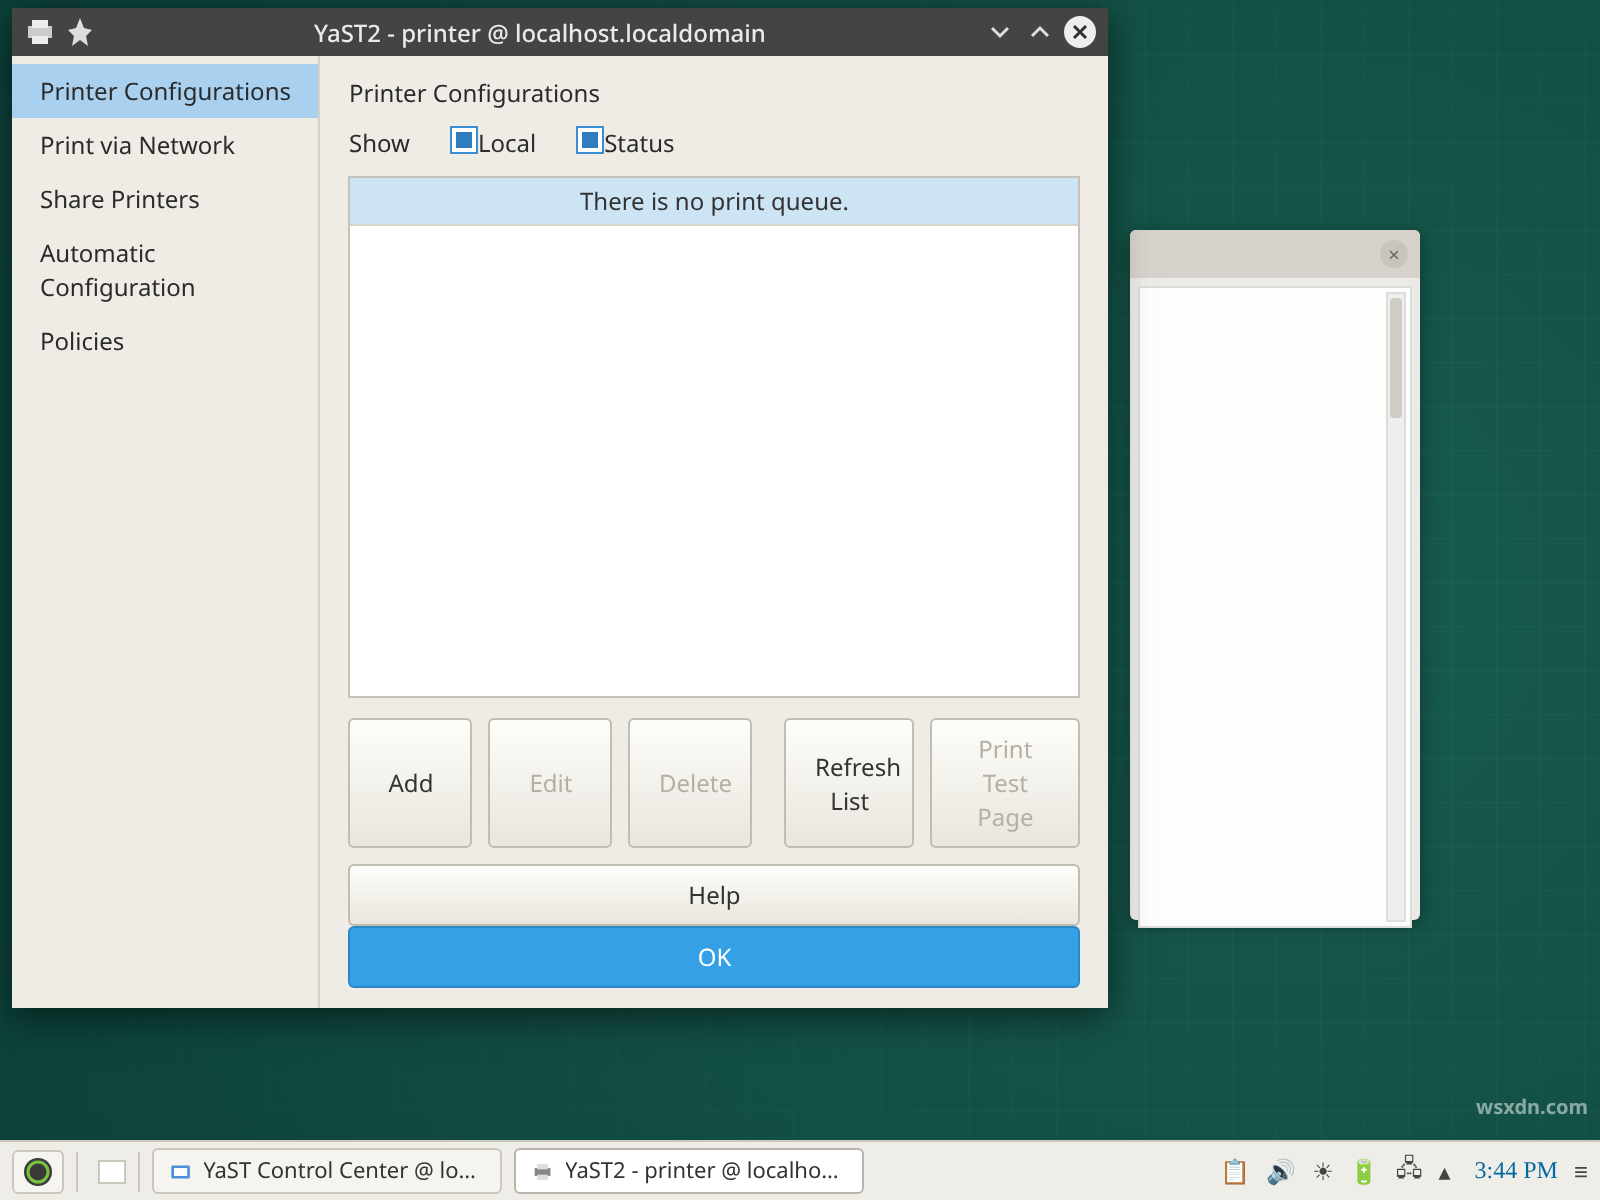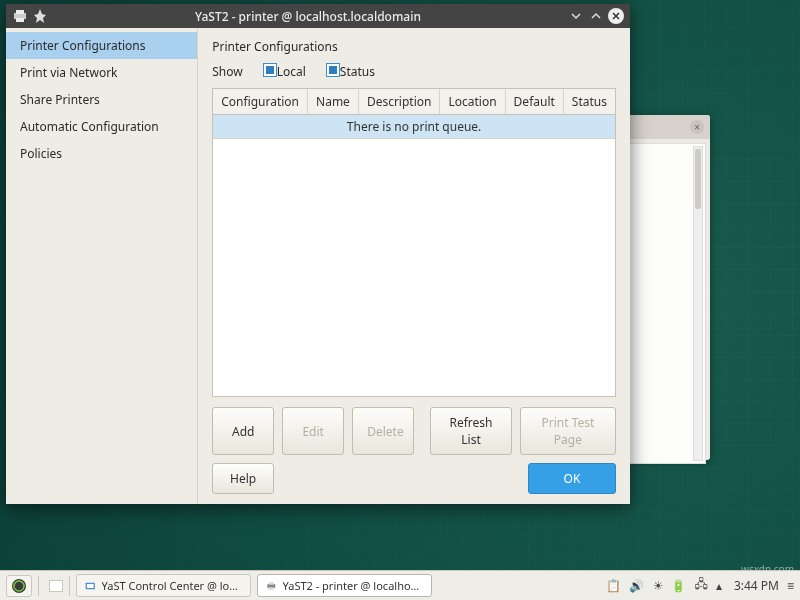--- a/index.html
+++ b/index.html
@@ -14,21 +14,21 @@
 
 
 .backwin { position:absolute; left:565px; top:115px; width:145px; height:345px; background:#eceae6; border-radius:3px; box-shadow:0 2px 10px rgba(0,0,0,0.4); }
 .backtitle { height:24px; background:#d7d3cc; border-radius:3px 3px 0 0; display:flex; justify-content:flex-end; align-items:center; padding:0 6px; gap:4px;}
 .backclose { width:14px; height:14px; border-radius:50%; background:#c8c4bd; color:#666; font-size:10px; text-align:center; line-height:14px; cursor:pointer;}
 .backbody { position:relative; height:calc(100% - 24px); background:#fdfdfb; margin:4px; border:1px solid #ddd;}
 .backscroll { position:absolute; right:2px; top:2px; bottom:2px; width:10px; background:#eee; border:1px solid #ddd;}
 .backthumb { position:absolute; top:2px; left:1px; right:1px; height:60px; background:#cfccc4; border-radius:2px;}
 
 
-.win { position:absolute; left:6px; top:4px; width:624px; height:500px; background:#efece6; box-shadow:0 4px 18px rgba(0,0,0,0.55); display:flex; flex-direction:column; }
+.win { position:absolute; left:6px; top:4px; width:548px; height:500px; background:#efece6; box-shadow:0 4px 18px rgba(0,0,0,0.55); display:flex; flex-direction:column; }
 .titlebar { height:24px; background:#444; color:#eee; display:flex; align-items:center; padding:0 6px; font-size:12px; }
 .titlebar .ti { width:16px; height:16px; margin-right:4px; display:flex; align-items:center; justify-content:center;}
 .titlebar .ttxt { flex:1; text-align:center; font-weight:500; color:#eaeaea; }
 .titlebar .wbtn { width:16px; height:16px; margin-left:4px; border-radius:50%; display:flex; align-items:center; justify-content:center; cursor:pointer; color:#ddd;}
 .titlebar .wbtn.close { background:#eee; color:#333; }
 .titlebar .wbtn svg { width:10px; height:10px; }
 
 .content { flex:1; display:flex; background:#efece6; }
 .sidebar { width:194px; border-right:1px solid #d6d2c9; padding:4px 0; }
 .navitem { padding:5px 14px; color:#2b2b2b; cursor:pointer; }
@@ -43,36 +43,36 @@
 .thead { display:flex; border-bottom:1px solid #c7c2b7; background:#f3f1eb; }
 .th { padding:4px 8px; color:#333; border-right:1px solid #d8d4ca; white-space:nowrap; }
 .th:last-child { border-right:none; }
 .th.c1{flex:0 0 92px}.th.c2{flex:0 0 46px}.th.c3{flex:1}.th.c4{flex:0 0 60px}.th.c5{flex:0 0 54px}.th.c6{flex:0 0 50px}
 .emptyrow { background:#cde4f4; text-align:center; padding:3px 0; color:#333; border-bottom:1px solid #d8d4ca;}
 .btnrow { display:flex; gap:8px; margin-top:10px;border-radius:17px; }
 .btnrow .spacer { flex:1; }
 .btn { min-width:62px; padding:6px 14px; border:1px solid #c2bdb1; background:linear-gradient(#fdfdfa,#e9e6dd); color:#333; border-radius:3px; cursor:pointer; }
 .btn:disabled { color:#b5b0a4; cursor:default; }
 .btn.primary { background:#36a0e6; border-color:#2c88c5; color:#fff; min-width:88px; }
-.row2 { display:flex; margin-top:8px; }
+.row2 { display:flex; margin-top:8px;flex-direction:column; }
 .row2 .spacer { flex:1; }
 
 
 .taskbar { position:absolute; left:0; right:0; bottom:0; height:30px; background:#efede7; border-top:1px solid #cbc7bd; display:flex; align-items:center; padding:0 6px; gap:6px; }
 .launcher { width:26px; height:22px; border:1px solid #cbc7bd; border-radius:3px; display:flex; align-items:center; justify-content:center; background:#f6f4ee; cursor:pointer;}
 .launcher svg{width:16px;height:16px;}
 .sep { width:1px; height:20px; background:#cbc7bd; }
 .task { display:flex; align-items:center; gap:6px; padding:3px 8px; border:1px solid #cbc7bd; border-radius:3px; background:#f6f4ee; max-width:175px; cursor:pointer;}
 .task.active { background:#fff; border-color:#b9b5aa; }
 .taskicon { width:14px; height:14px; }
 .tasktxt { white-space:nowrap; overflow:hidden; text-overflow:ellipsis; font-size:11px; color:#333;}
 .tray { margin-left:auto; display:flex; align-items:center; gap:8px; color:#444;}
 .tray span[data-name$="-icon"] { cursor:pointer; }
-.clock { font-size:12px; color:#404040; margin-left:4px;}
-.watermark { position:absolute; right:6px; bottom:24px; font-size:10px; color:rgba(255,255,255,0.5);}
+.clock { font-size:12px; color:#0369a1; margin-left:4px;font-family:Liberation Serif, serif;}
+.watermark { position:absolute; right:6px; bottom:40px; font-size:10px; color:rgba(255,255,255,0.5);font-weight:bold;}
 .pager { display:flex; gap:2px; margin-left:4px;}
 .pgbox { width:14px; height:12px; border:1px solid #cbc7bd; background:#fff; cursor:pointer;}
 </style>
 </head>
 <body>
 
 <div class="deskbg"></div>
 
 <div class="backwin" data-name="background-window">
   <div class="backtitle">
@@ -131,28 +131,20 @@
         <label class="cb" data-name="local-checkbox">
             <span class="cbbox"></span>
             <span>Local</span>
           </label>
         <label class="cb" data-name="remote-checkbox">
             <span class="cbbox"></span>
             <span>Status</span>
           </label>
       </div>
       <div class="tablewrap" data-name="printer-table">
-        <div class="thead">
-          <div class="th c1" data-name="col-configuration">Configuration</div>
-          <div class="th c2" data-name="col-name">Name</div>
-          <div class="th c3" data-name="col-description">Description</div>
-          <div class="th c4" data-name="col-location">Location</div>
-          <div class="th c5" data-name="col-default">Default</div>
-          <div class="th c6" data-name="col-status">Status</div>
-        </div>
         <div class="emptyrow" data-name="empty-queue-message">There is no print queue.</div>
       </div>
       <div class="btnrow">
         <button class="btn" data-name="add-button">Add</button>
         <button class="btn" disabled="" data-name="edit-button">Edit</button>
         <button class="btn" disabled="" data-name="delete-button">Delete</button>
         <div class="spacer"></div>
         <button class="btn" data-name="refresh-button">Refresh List</button>
         <button class="btn" disabled="" data-name="print-test-button">Print Test Page</button>
       </div>

